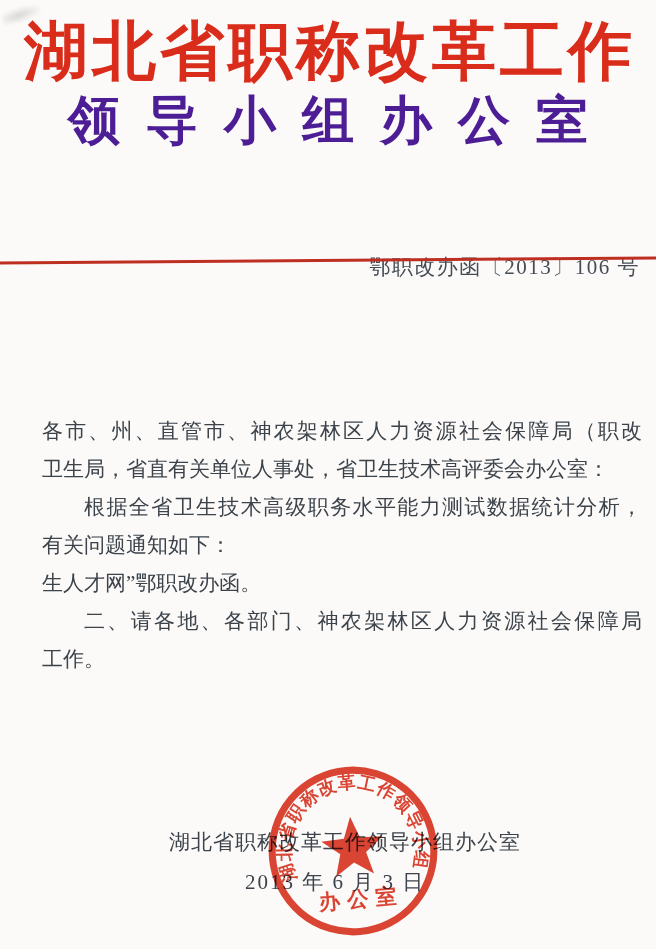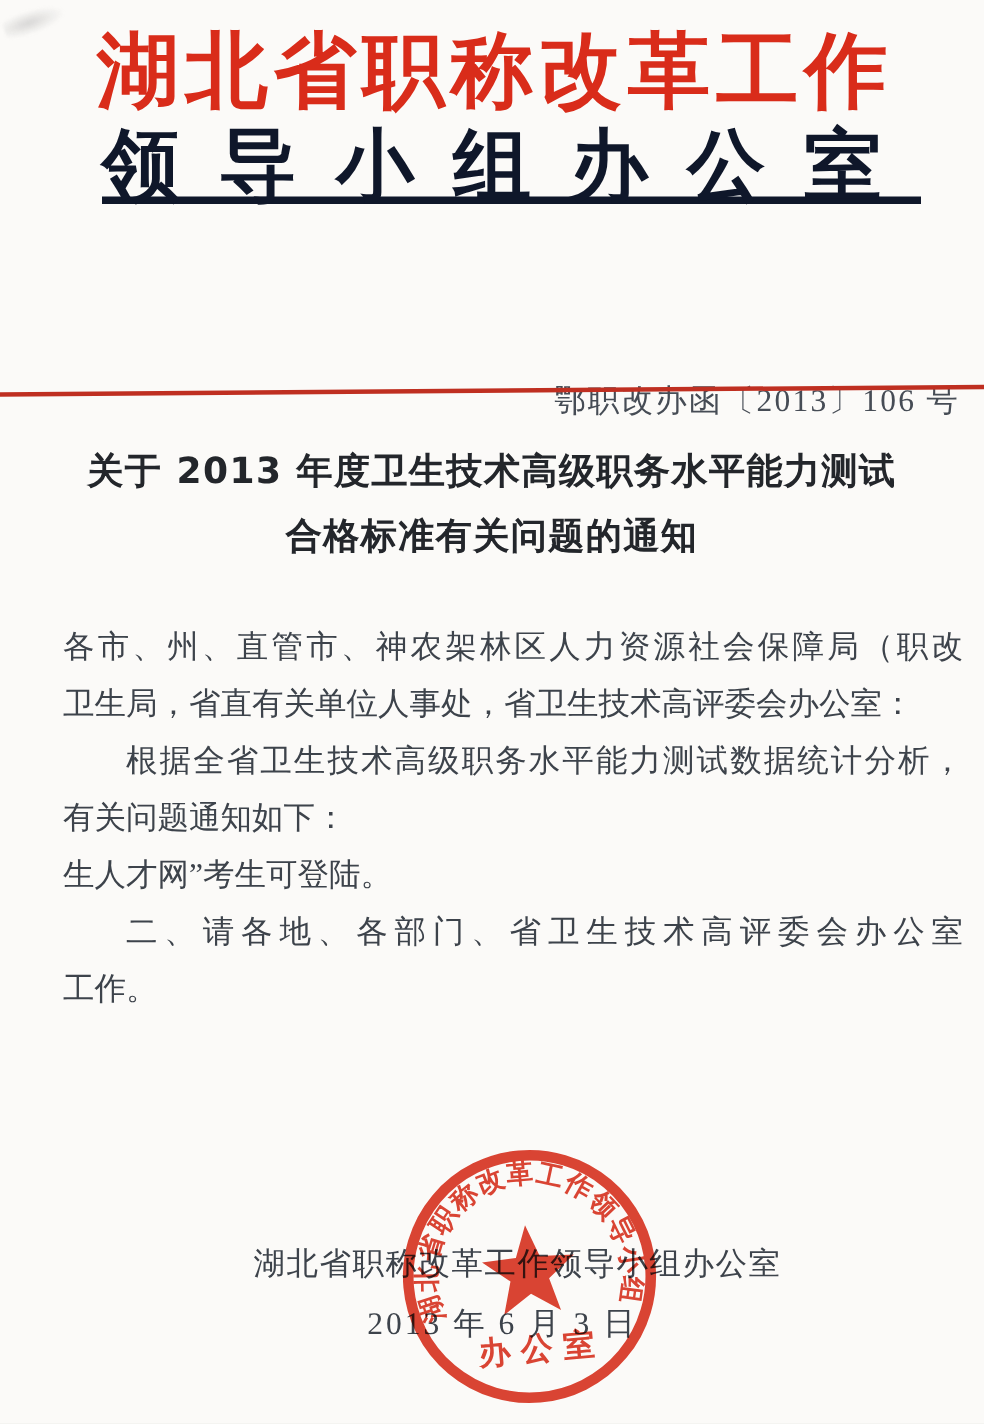--- a/index.html
+++ b/index.html
@@ -23,21 +23,21 @@
     transform: rotate(-18deg);
     filter: blur(1px);
   }
   
   .letterhead { position: absolute; left: 0; top: 20px; width: 100%; text-align: center; }
   .lh1, .lh2 {
     font-family: "Liberation Serif", "DejaVu Serif", serif;
     font-weight: 700;
     line-height: 1.0;
   }
-  .lh1 { font-size: 55px; letter-spacing: 4px; padding-left: 4px; }
+  .lh1 { font-size: 64px; letter-spacing: 4px; padding-left: 4px; }
   .lh2 { font-size: 52px; letter-spacing: 26px; padding-left: 26px; margin-top: 11px; }
   
   .doc-number {
     position: absolute; top: 213px; right: 16px;
     font-size: 21px; letter-spacing: 1.5px;
     color: #464c55;
     margin-top: 40px;
   }
   
   .red-rule {
@@ -100,39 +100,35 @@
 </style>
 </head>
 <body>
 
 <div class="page">
 
   <div class="smudge-tl"></div>
 
   <div class="letterhead">
     <div class="lh1" style="color: rgb(217, 44, 26);">湖北省职称改革工作</div>
-    <div class="lh2" style="color: #0f172a; text-decoration: underline;">领导小组办公室</div>
+    <div class="lh2" style="color: #4c1d95;">领导小组办公室</div>
   </div>
 
   <div class="doc-number">鄂职改办函〔2013〕106 号</div>
 
   <div class="red-rule" style="background: rgb(191, 47, 33);"></div>
 
-  <div class="doc-title">
-    <div>关于 2013 年度卫生技术高级职务水平能力测试</div>
-    <div>合格标准有关问题的通知</div>
-  </div>
 
   <div class="doc-body">
       <div class="bline fill">各市、州、直管市、神农架林区人力资源社会保障局（职改办）、</div>
       <div class="bline">卫生局，省直有关单位人事处，省卫生技术高评委会办公室：</div>
       <div class="bline ind fill">根据全省卫生技术高级职务水平能力测试数据统计分析，</div>
       <div class="bline">有关问题通知如下：</div>
-      <div class="bline">生人才网”考生可登陆。</div>
-      <div class="bline ind fill">二、请各地、各部门、省卫生技术高评委会办公室</div>
+      <div class="bline">生人才网”鄂职改办函。</div>
+      <div class="bline ind fill">二、请各地、各部门、神农架林区人力资源社会保障局</div>
       <div class="bline">工作。</div>
     </div>
 
   <div class="sig-org">湖北省职称改革工作领导小组办公室</div>
   <div class="sig-date">2013 年 6 月 3 日</div>
 
   <div class="seal">
     <svg viewBox="0 0 190 190" xmlns="http://www.w3.org/2000/svg">
       <defs>
         <path id="ringPath" d="M 36,114 A 62,62 0 1 1 154,114" fill="none"></path>

